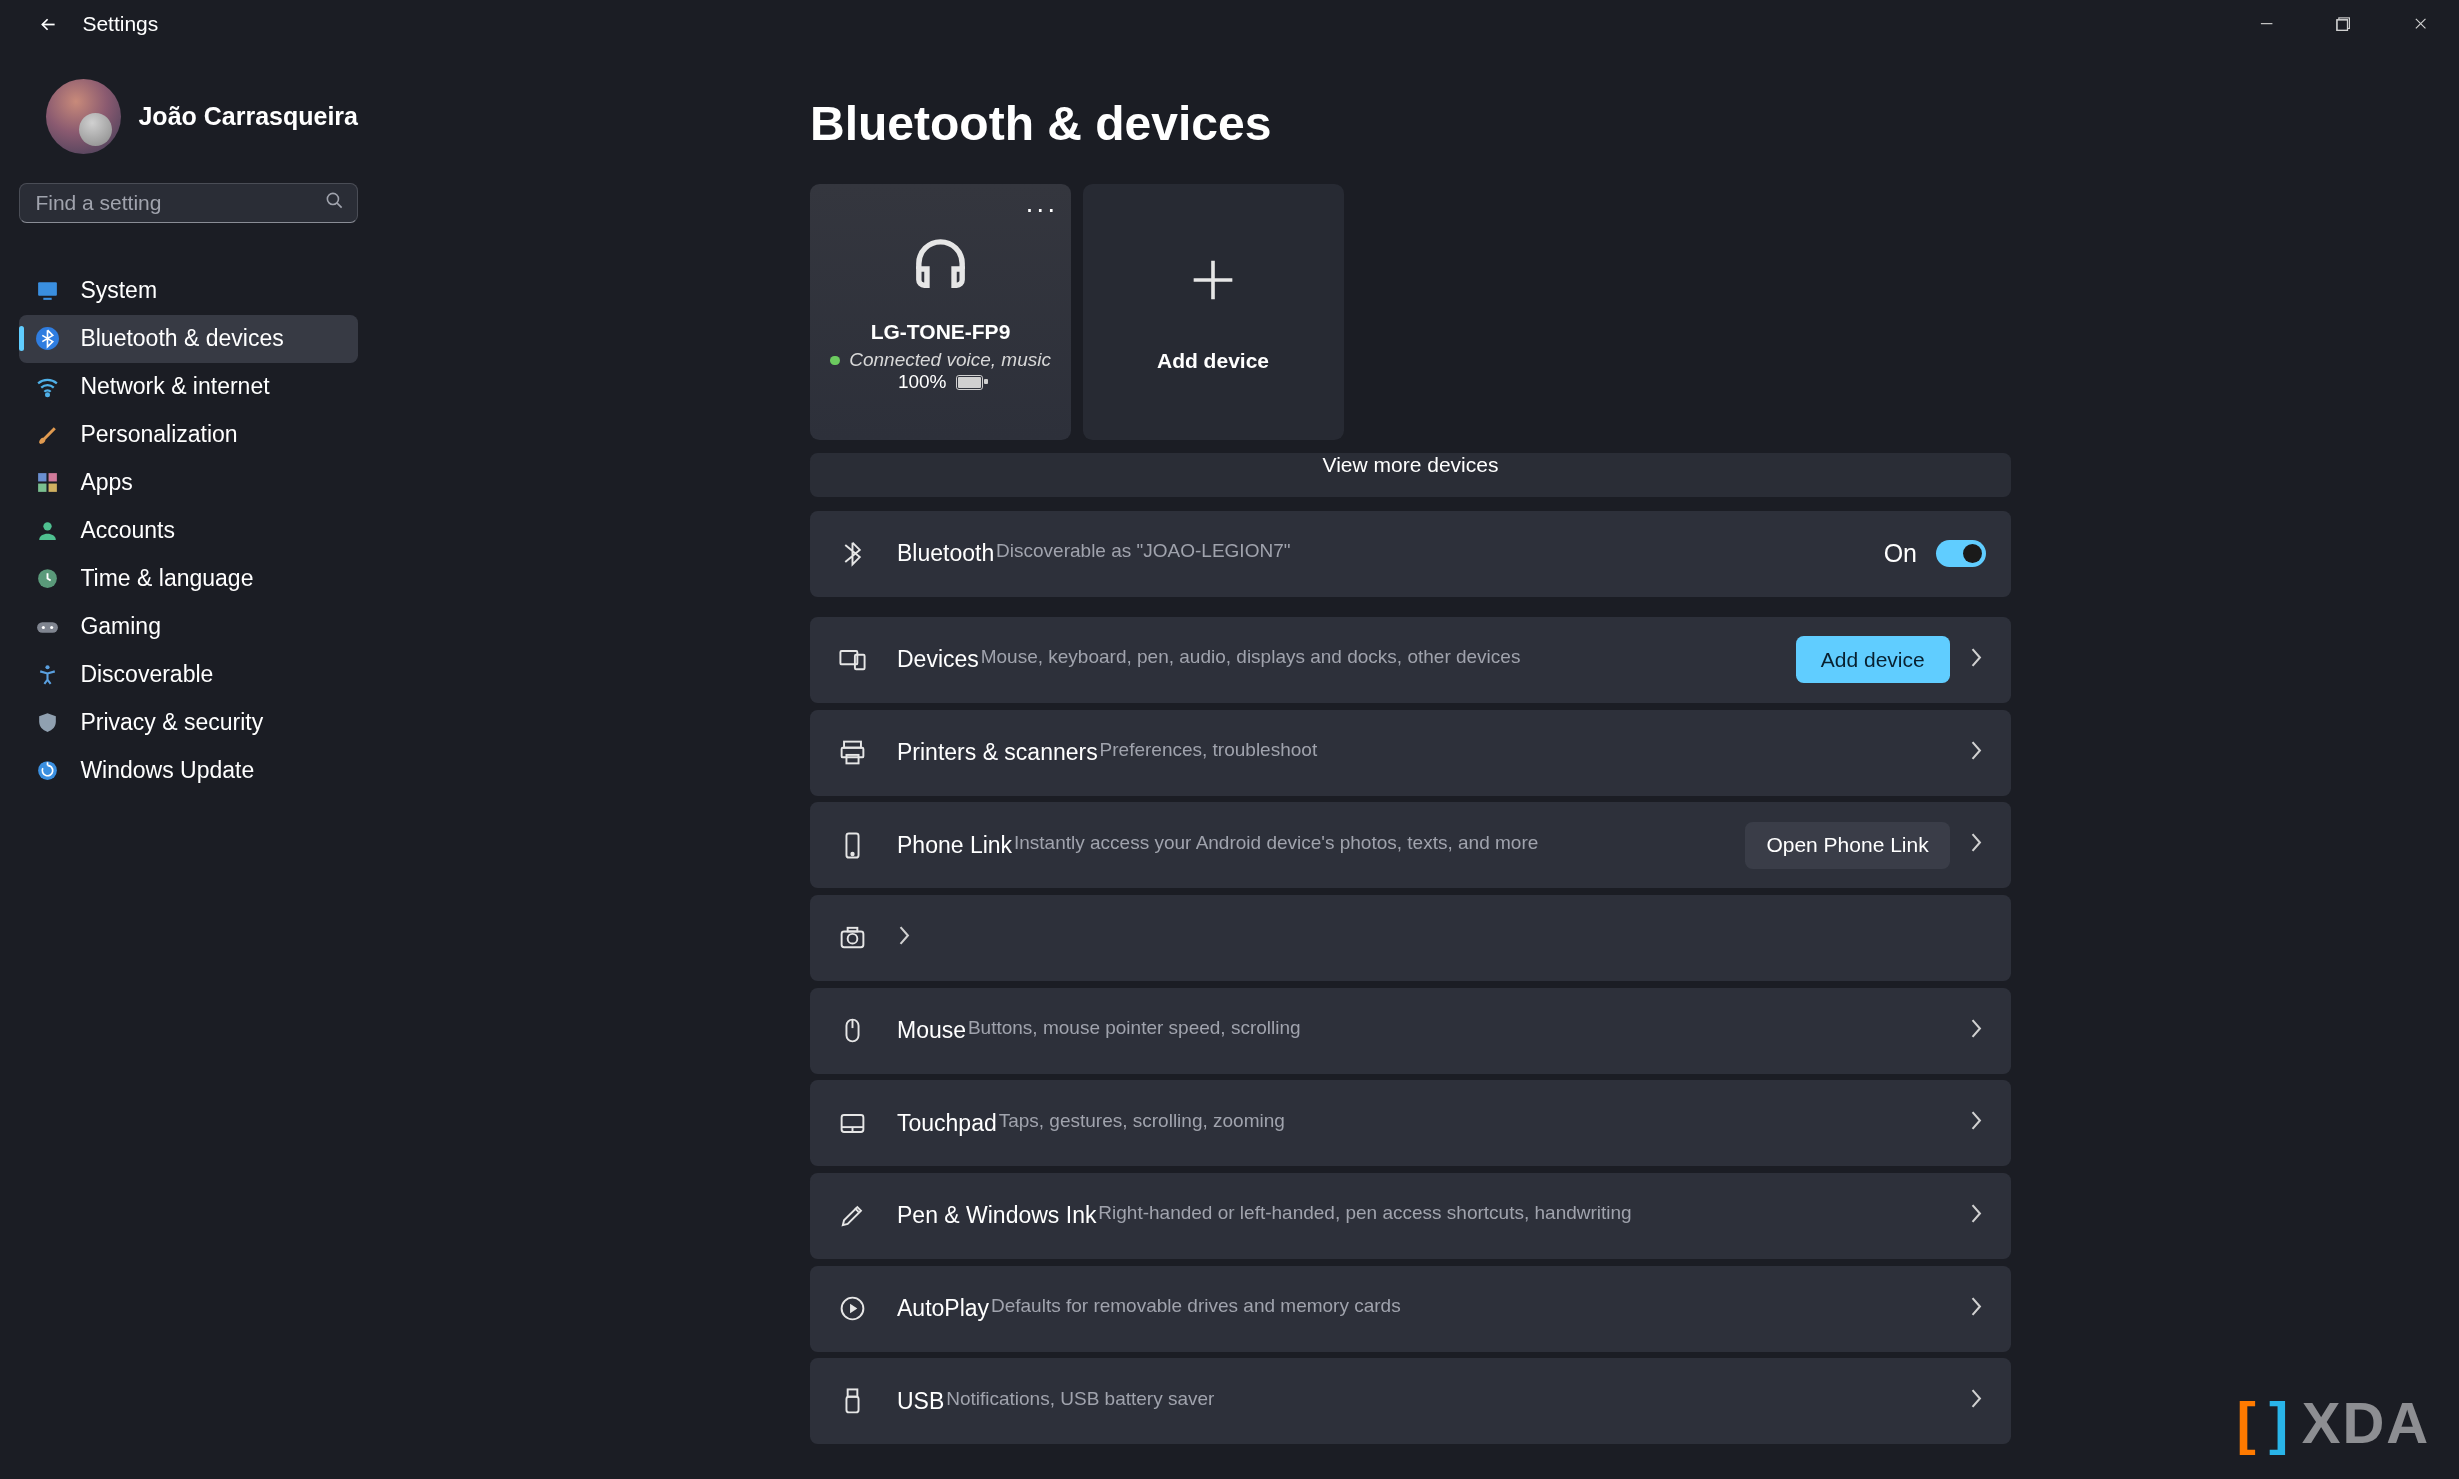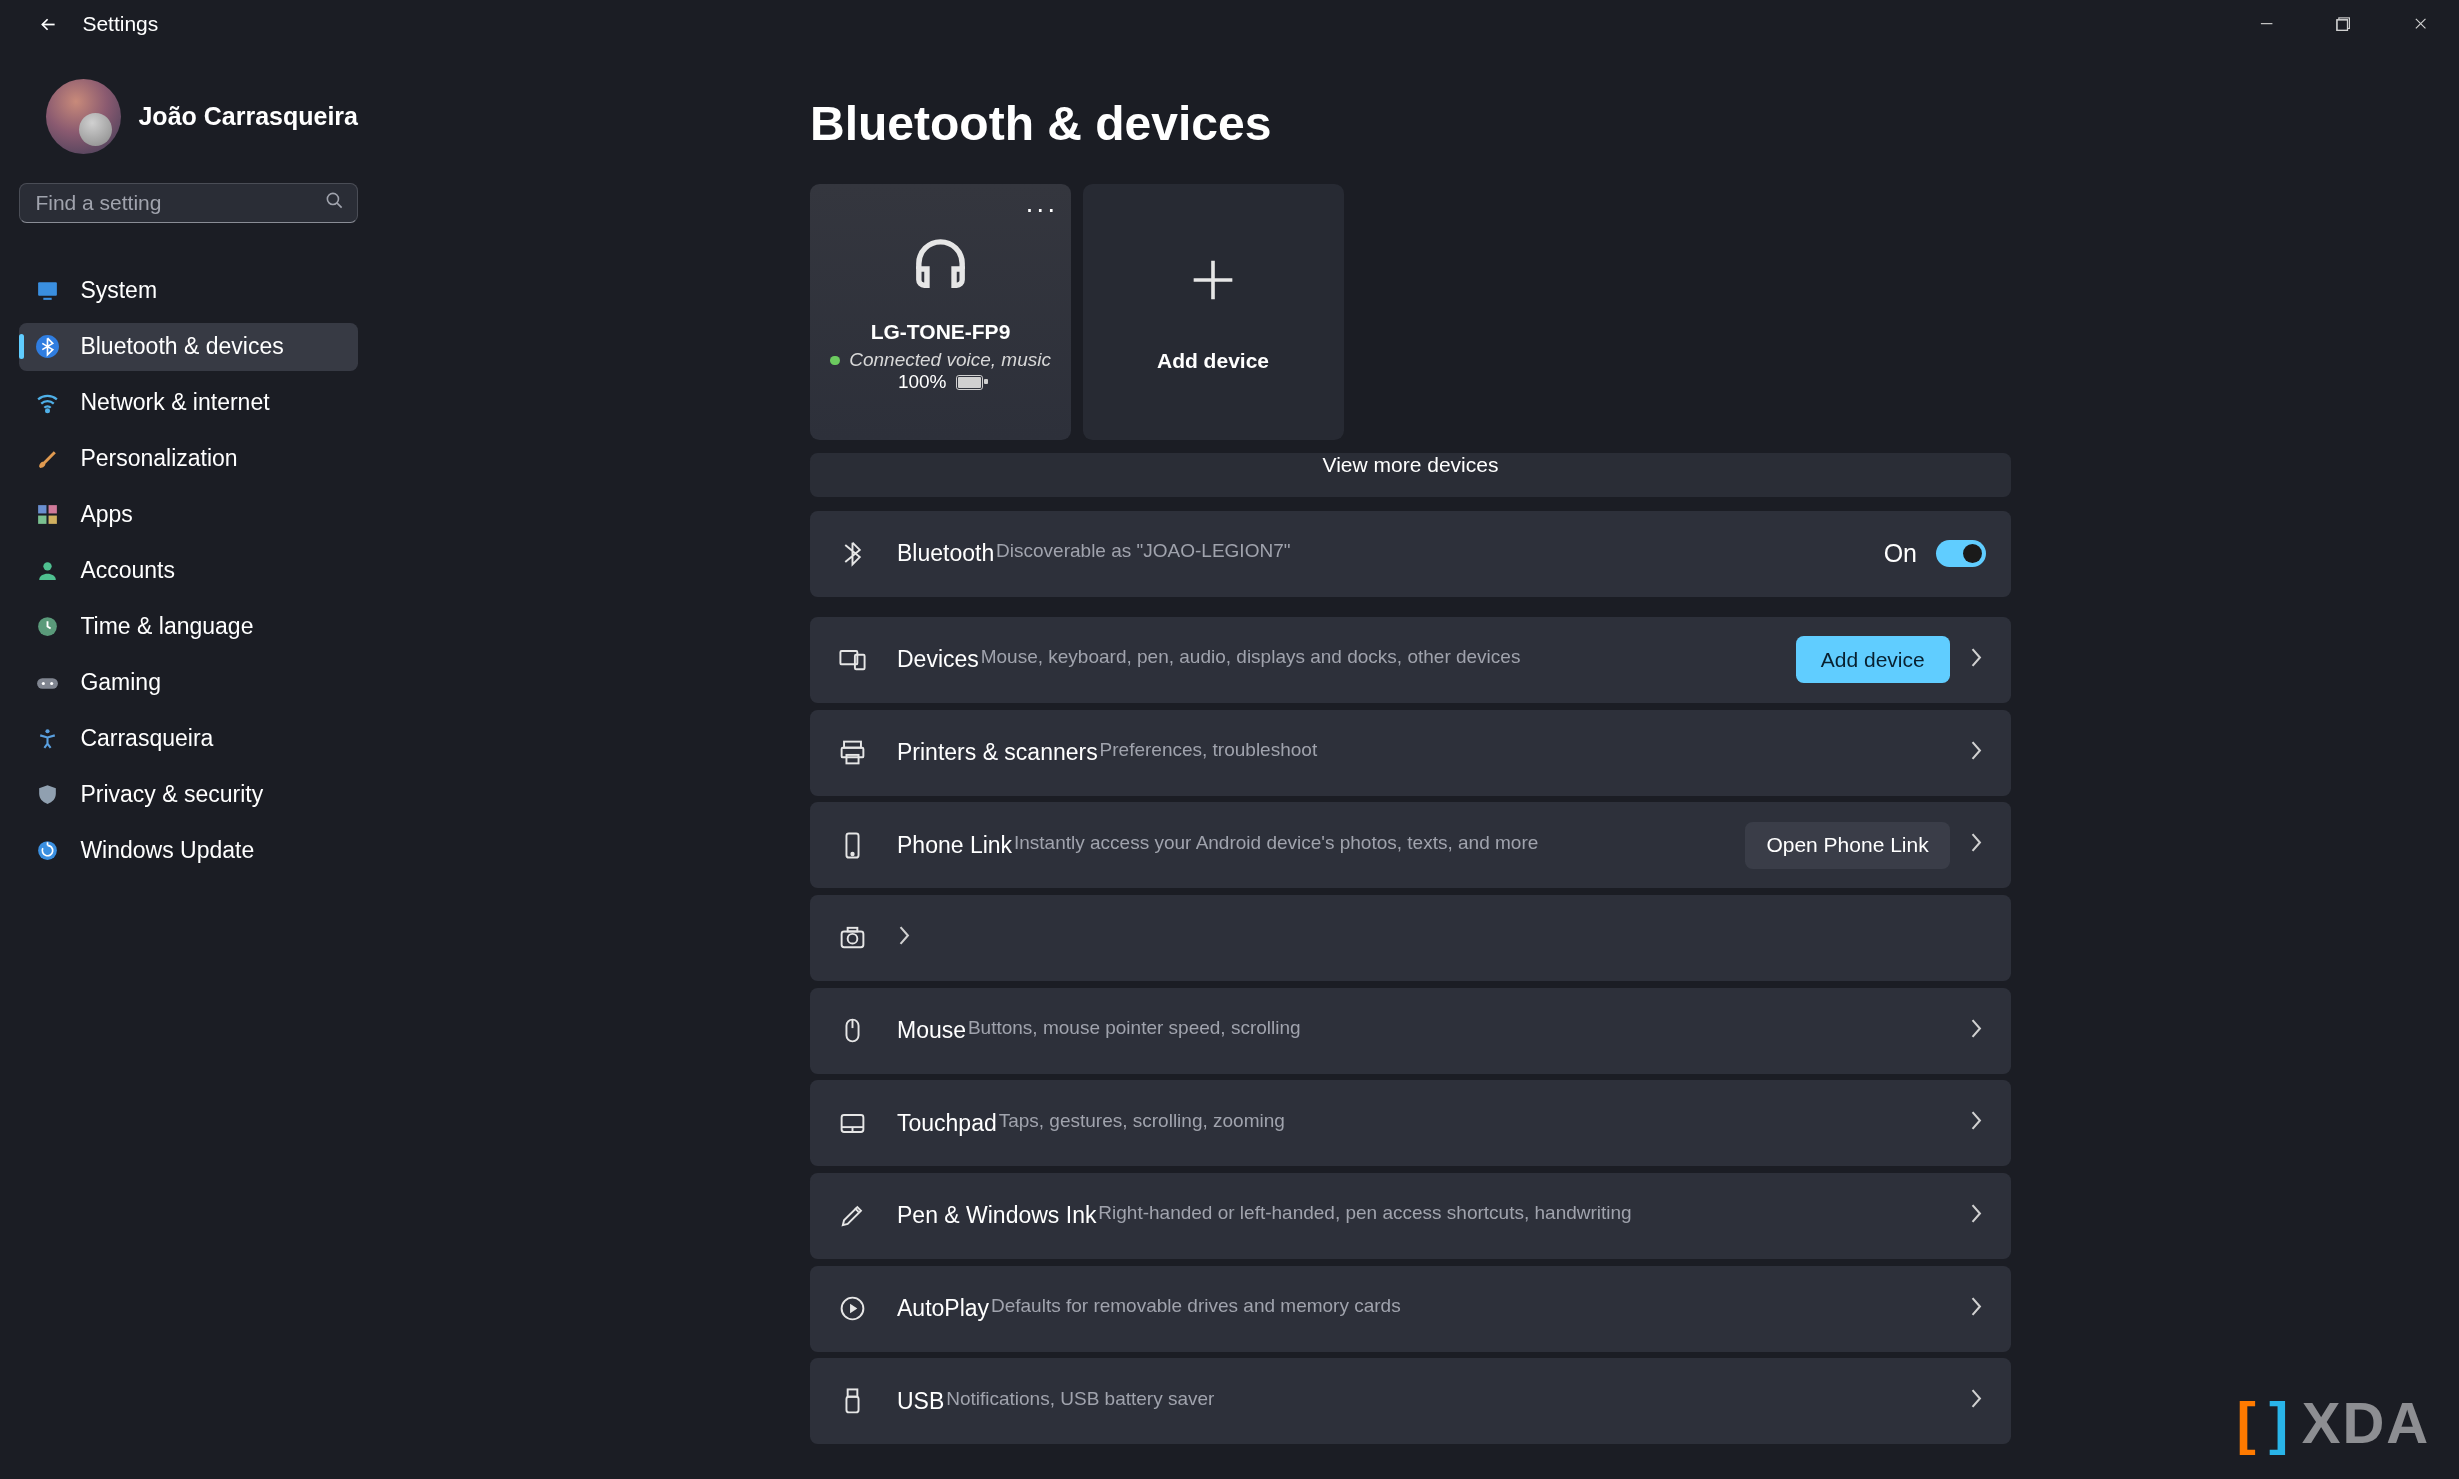--- a/index.html
+++ b/index.html
@@ -75,21 +75,21 @@
     border-radius:7.7px; height:40px; padding:0 13.4px;
   }
   .search-input {
     flex:1; background:transparent; border:none; outline:none; color:var(--text);
     font-size:21px;
   }
   .search-input::placeholder { color: var(--text-dim); }
   .search-icon { color: var(--text-dim); }
 
   
-  .nav { margin-top: 44px; display:flex; flex-direction:column; gap:8px; }
+  .nav { margin-top: 44px; display:flex; flex-direction:column; gap:0; }
   .nav-item {
     display:flex; align-items:center; gap:19px;
     height:48px; padding:0 15.4px; border-radius:7.7px;
     font-size:23px; cursor:pointer; position:relative;
   }
   .nav-item.selected { background: var(--sidebar-selected); }
   .nav-item.selected::before {
     content:""; position:absolute; left:0; top:11.5px; bottom:11.5px; width:4.8px;
     background: var(--accent-cyan); border-radius:2.9px;
   }
@@ -299,21 +299,21 @@
           </span>
         <span>Gaming</span>
       </div>
       <div class="nav-item">
         <span class="nav-icon">
             <svg viewBox="0 0 24 24">
               <circle cx="12" cy="5" r="2" fill="#5aa0e0"></circle>
               <path d="M5 9l7 2 7-2M12 11v6m-3 4l3-4 3 4" stroke="#5aa0e0" stroke-width="2" fill="none"></path>
             </svg>
           </span>
-        <span>Carrasqueira</span>
+        <span>Discoverable</span>
       </div>
       <div class="nav-item">
         <span class="nav-icon">
             <svg viewBox="0 0 24 24">
               <path d="M12 3l8 3v5c0 5-3 8-8 10-5-2-8-5-8-10V6z" fill="#90a0b0"></path>
             </svg>
           </span>
         <span>Privacy &amp; security</span>
       </div>
       <div class="nav-item">

